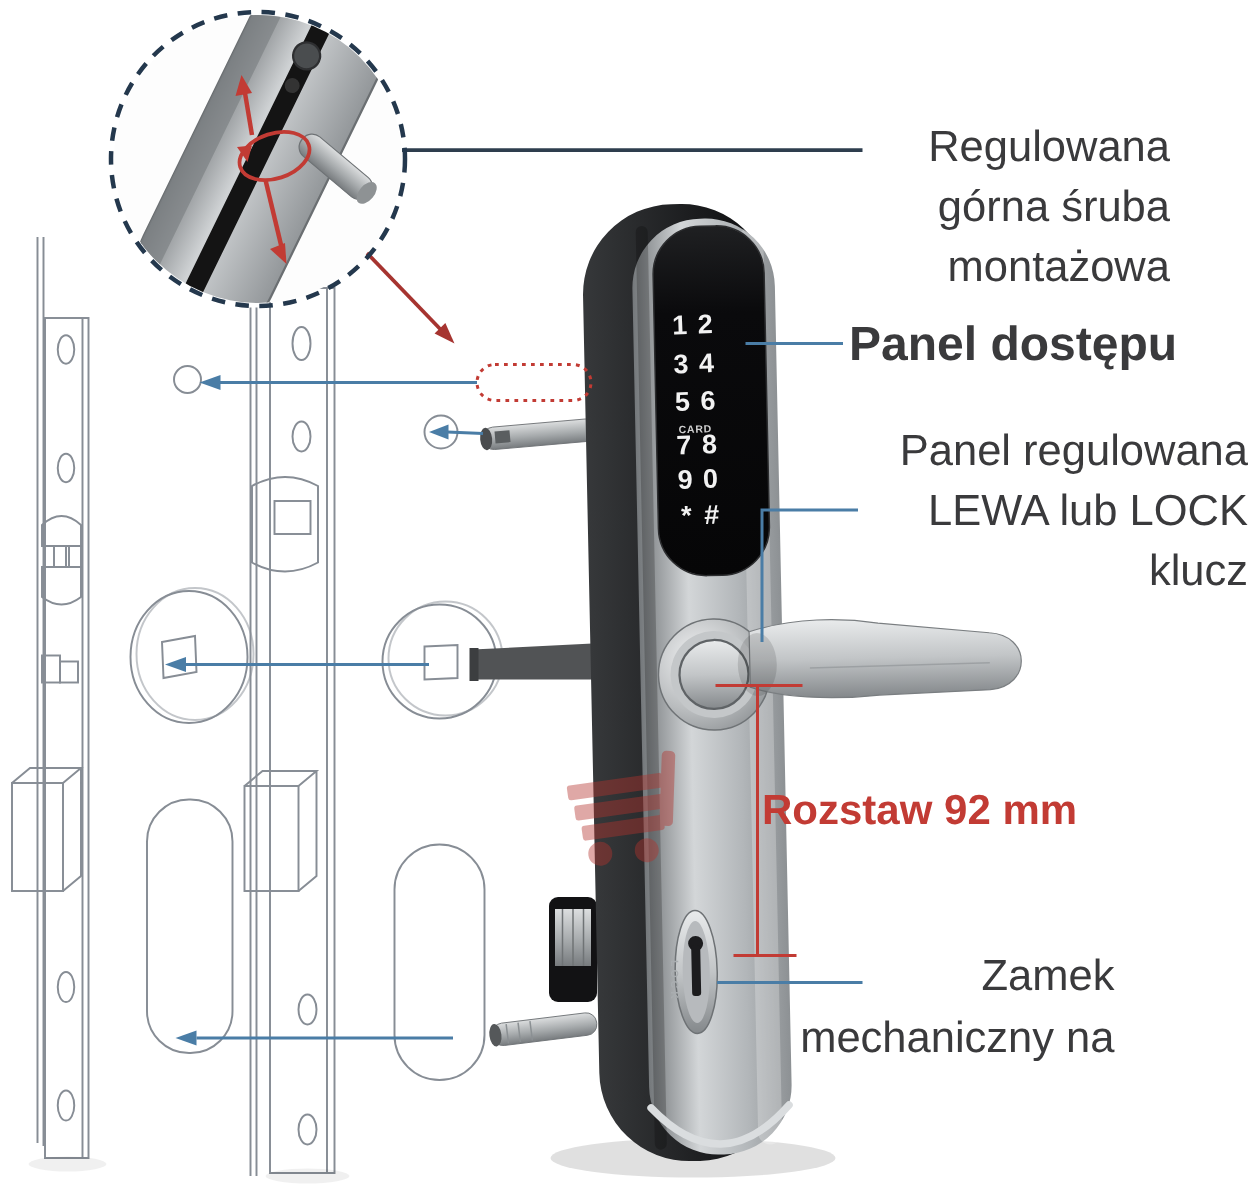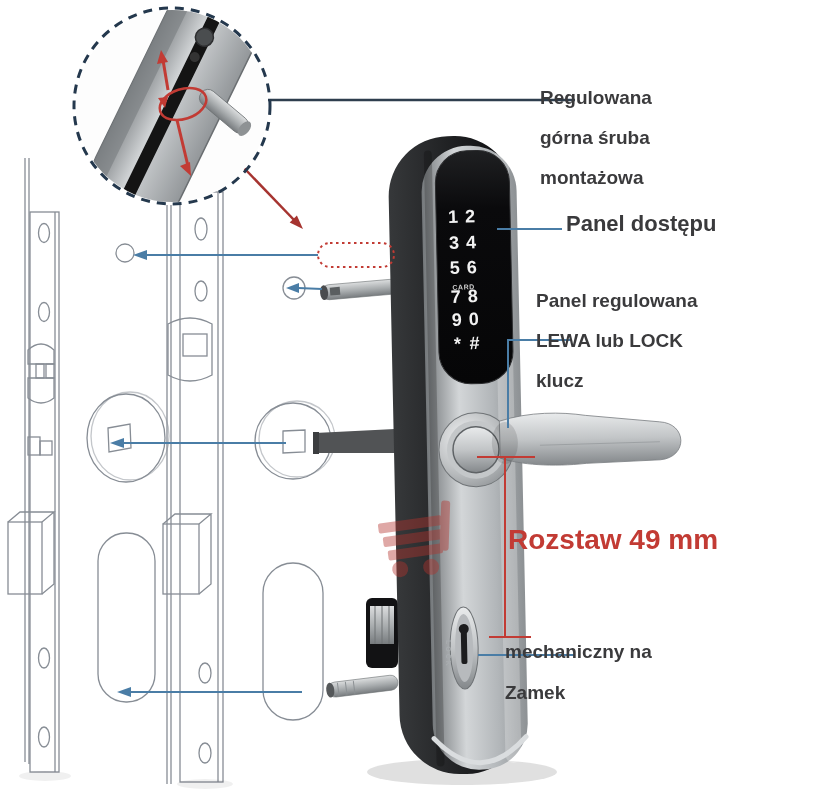--- a/index.html
+++ b/index.html
@@ -2,25 +2,25 @@
 <html style="--accent-blue: #4a7da6; --dark-connector: #2e3e4e; --navy-dash: #24384d; --red: #c23b34; --dark-red: #a63430; --label-text: #3a3a3c; --watermark-red: #b5332d; --drawing-stroke: #878d95; --keypad-digit: #f2f2f2;"><head>
 <meta charset="utf-8">
 <style>
   html,body{margin:0;padding:0;background:#fff;}
   .stage{
     position:relative;width:832px;height:796px;background:#fff;overflow:hidden;
     font-family:"Liberation Sans",sans-serif;
   }
   svg{position:absolute;left:0;top:0;}
   .label-block{
-    position:absolute;text-align:left;font-weight:bold;font-size:19px;
+    position:absolute;text-align:right;font-weight:normal;font-size:29px;
     line-height:40px;color:var(--label-text);white-space:nowrap;
   }
   .label-single{
-    position:absolute;font-weight:bold;font-size:22px;color:var(--label-text);white-space:nowrap;
+    position:absolute;font-weight:bold;font-size:32px;color:var(--label-text);white-space:nowrap;
   }
   .label-red{
     position:absolute;font-weight:bold;font-size:28px;color:var(--red);white-space:nowrap;
   }
   .keypad-digits{position:absolute;left:0;top:0;width:832px;height:796px;transform:rotate(-2deg);transform-origin:478px 270px;pointer-events:none;}
   .keypad-digits span{
     position:absolute;width:18px;text-align:center;font-weight:bold;font-size:18px;
     color:var(--keypad-digit);line-height:22px;
   }
   .keypad-digits .card{
@@ -274,20 +274,20 @@
 </div>
 
 <div class="label-single" style="left:566px;top:211px">Panel dostępu</div>
 
 <div class="label-block" style="left:536px;top:281px;width:296px">
   <div>Panel regulowana</div>
   <div>LEWA lub LOCK</div>
   <div>klucz</div>
 </div>
 
-<div class="label-red" style="left:508px;top:524px">Rozstaw 49 mm</div>
+<div class="label-red" style="left:508px;top:524px">Rozstaw 92 mm</div>
 
 <div class="label-block" style="left:505px;top:631px;width:238px;line-height:41px">
+  <div>Zamek</div>
   <div>mechaniczny na</div>
-  <div>Zamek</div>
 </div>
 
 </div>
 
 </body></html>

